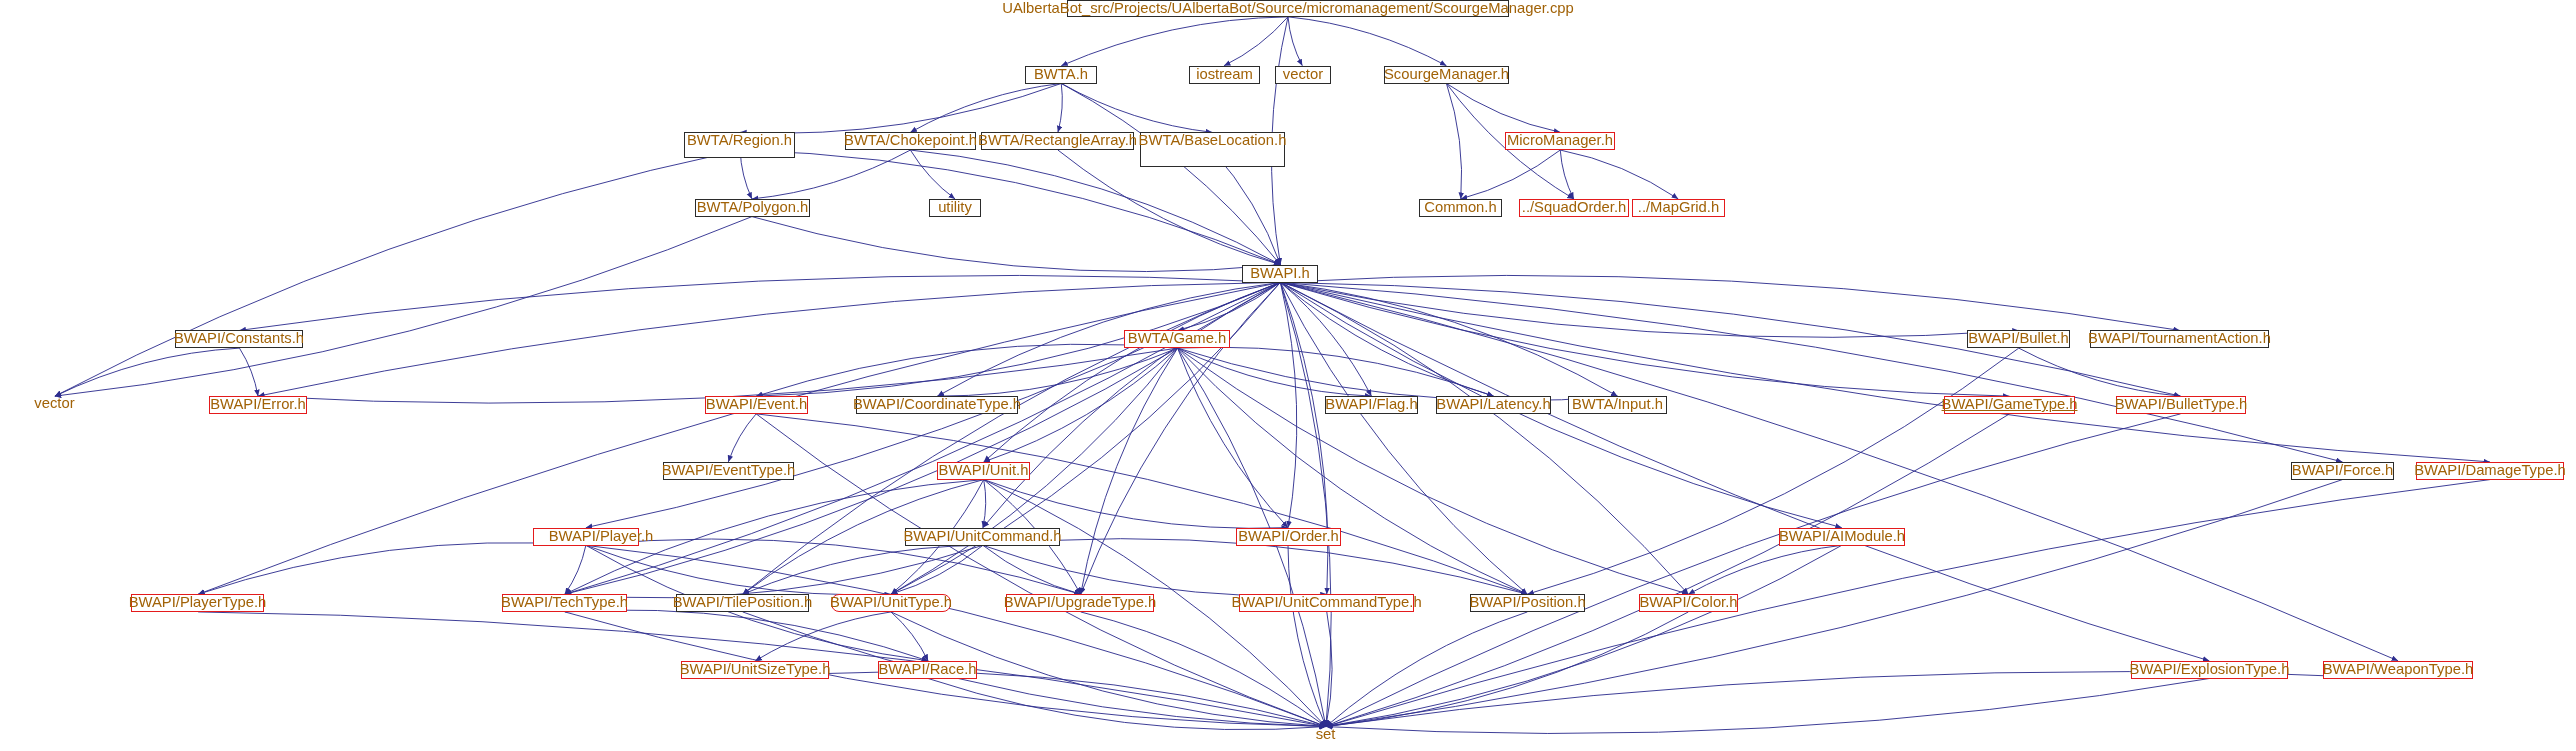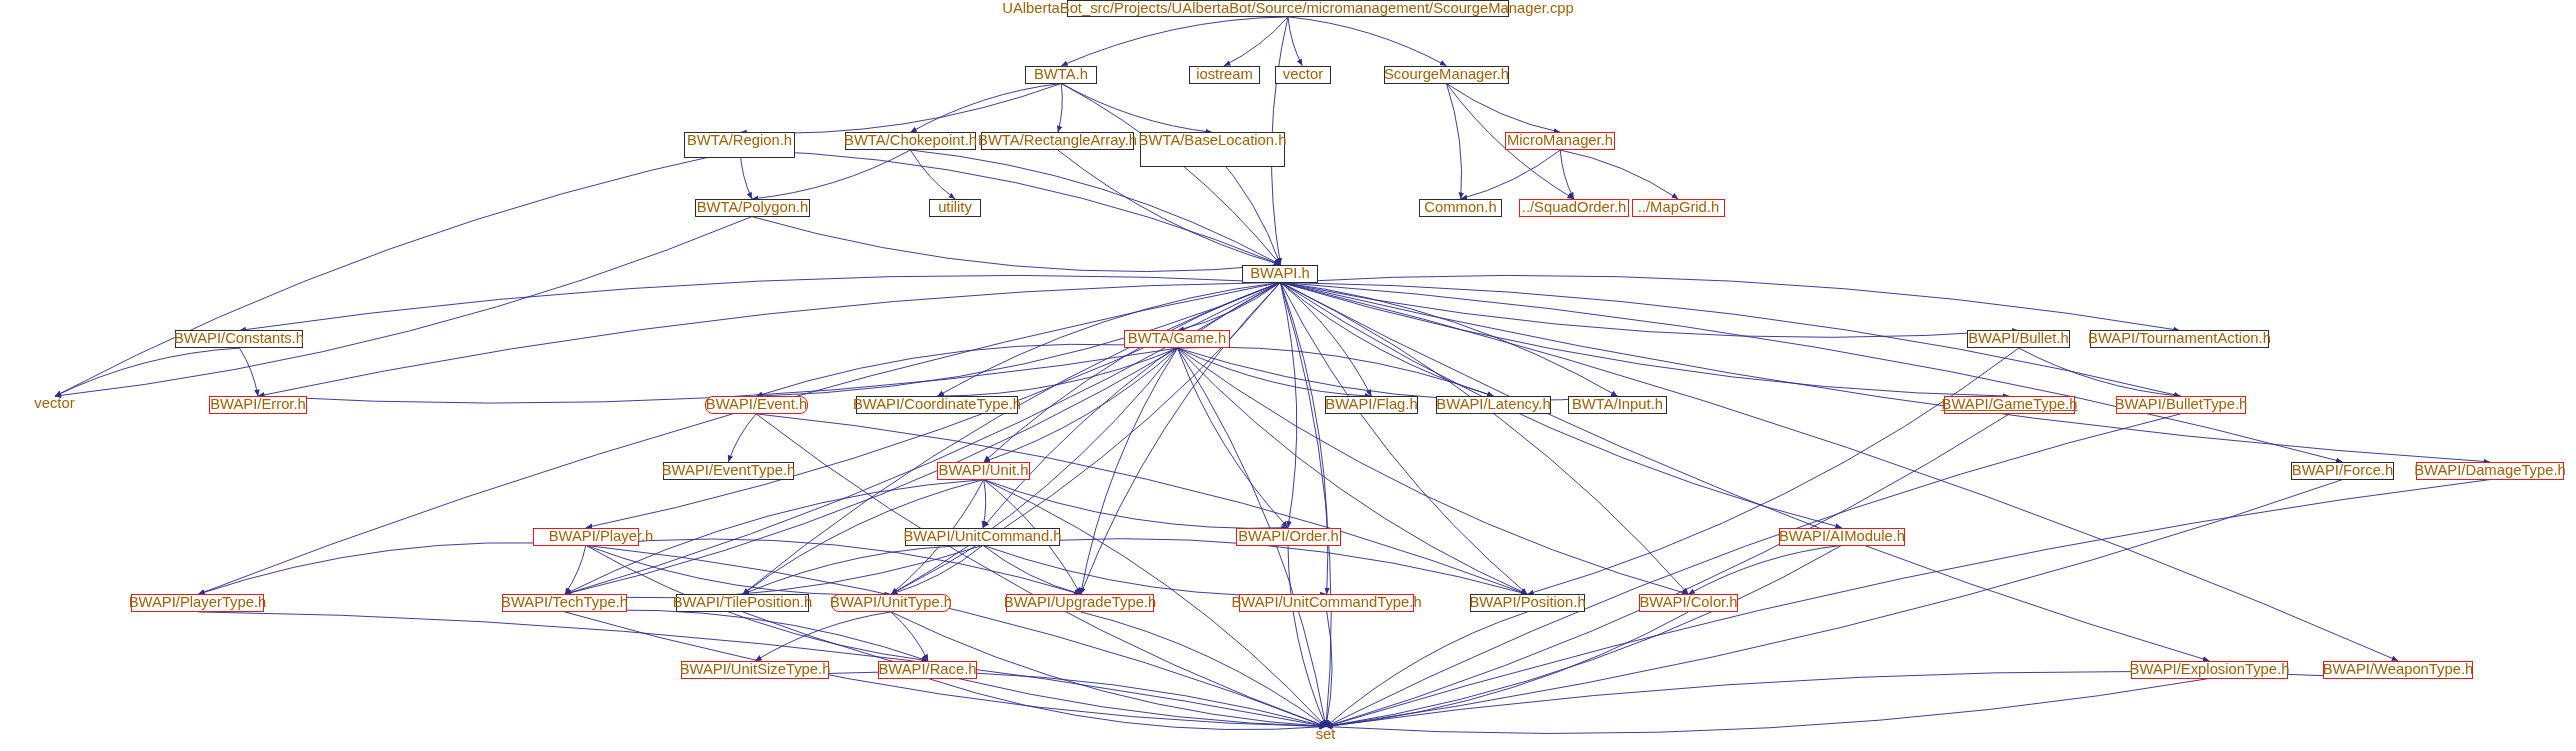--- a/index.html
+++ b/index.html
@@ -202,21 +202,21 @@
       </div>
       <div class="node" style="left: 2090px; top: 330px; width: 179px; height: 17.7px;">
         <span>BWAPI/TournamentAction.h</span>
       </div>
       <div class="node plain" style="left: 30px; top: 396px; width: 49px; height: 17.7px;">
         <span>vector</span>
       </div>
       <div class="node red" style="left: 209px; top: 396px; width: 98px; height: 17.7px;">
         <span>BWAPI/Error.h</span>
       </div>
-      <div class="node red" style="left: 705px; top: 396px; width: 103px; height: 17.7px; border-radius: 8px;">
+      <div class="node red" style="left: 705px; top: 396px; width: 103px; height: 17.7px;">
         <span>BWAPI/Event.h</span>
       </div>
       <div class="node" style="left: 856px; top: 396px; width: 162px; height: 17.7px;">
         <span>BWAPI/CoordinateType.h</span>
       </div>
       <div class="node" style="left: 1325px; top: 396px; width: 93px; height: 17.7px;">
         <span>BWAPI/Flag.h</span>
       </div>
       <div class="node" style="left: 1436px; top: 396px; width: 115px; height: 17.7px;">
         <span>BWAPI/Latency.h</span>

